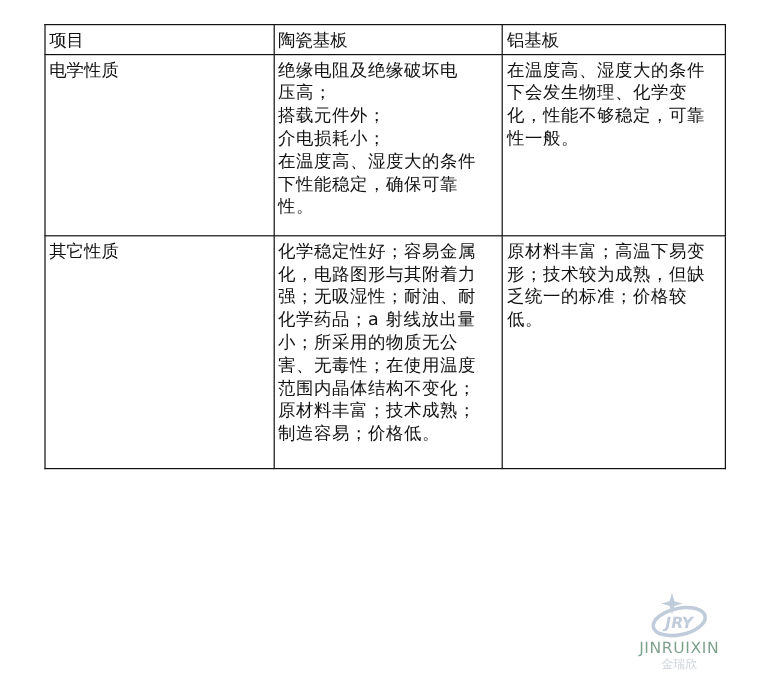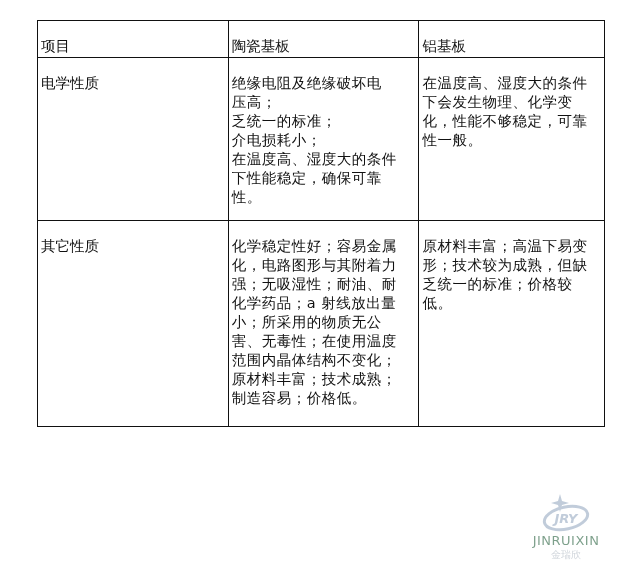--- a/index.html
+++ b/index.html
@@ -21,21 +21,21 @@
       top: 20px;
       width: 568px;
       border-collapse: collapse;
       table-layout: fixed;
       font-size: 14.5px;
       line-height: 19px;
     }
     .table td {
       border: 1.5px solid #111;
       vertical-align: top;
-      padding: 16px 2px 0 3px;
+      padding: 4px 2px 0 3px;
       word-break: break-all;
     }
     .col1 { width: 185px; }
     .col2 { width: 185px; }
     .col3 { width: 180px; }
     .row-header td { height: 20px; }
     .row-mech td { height: 103px; }
     .row-elec td { height: 146px; }
     .row-therm td { height: 81px; }
     .row-other td { height: 189px; }
@@ -86,21 +86,21 @@
     <td>陶瓷基板</td>
     <td>铝基板</td>
   </tr>
 
 
   <tr class="row-elec">
     <td>电学性质</td>
     <td>
       <span class="line">绝缘电阻及绝缘破坏电</span>
       <span class="line">压高；</span>
-      <span class="line">乏统一的标准；</span>
+      <span class="line">搭载元件外；</span>
       <span class="line">介电损耗小；</span>
       <span class="line">在温度高、湿度大的条件</span>
       <span class="line">下性能稳定，确保可靠</span>
       <span class="line">性。</span>
     </td>
     <td>
       <span class="line">在温度高、湿度大的条件</span>
       <span class="line">下会发生物理、化学变</span>
       <span class="line">化，性能不够稳定，可靠</span>
       <span class="line">性一般。</span>

